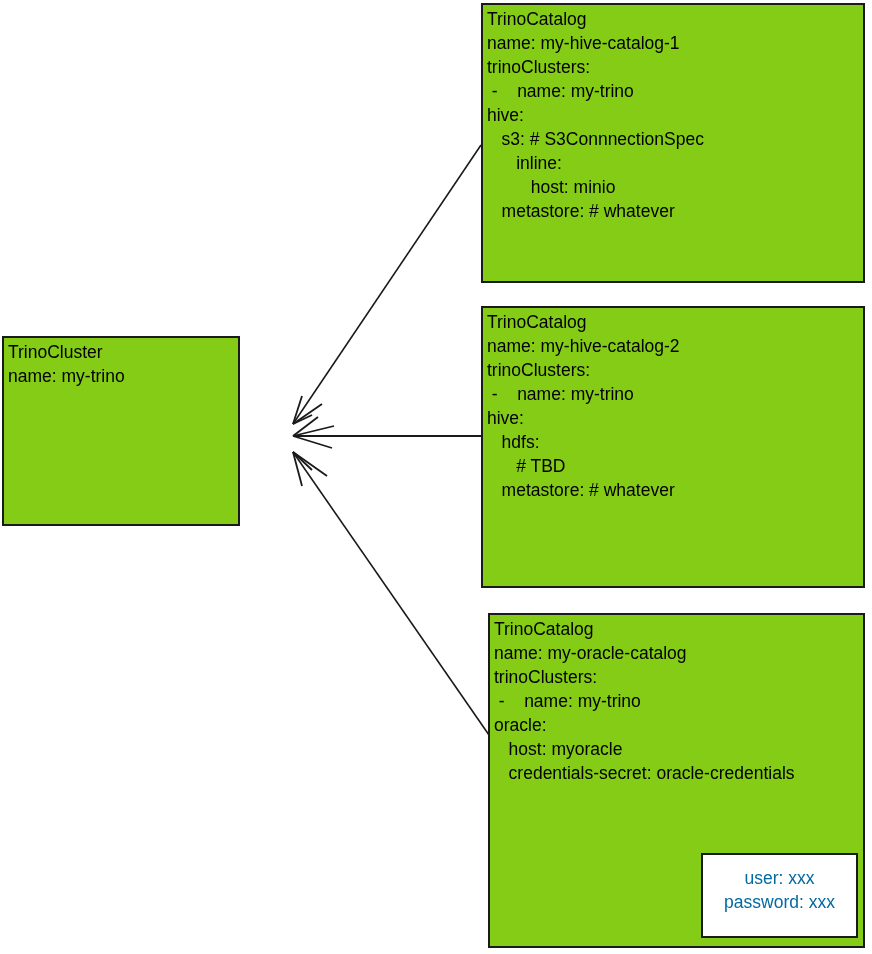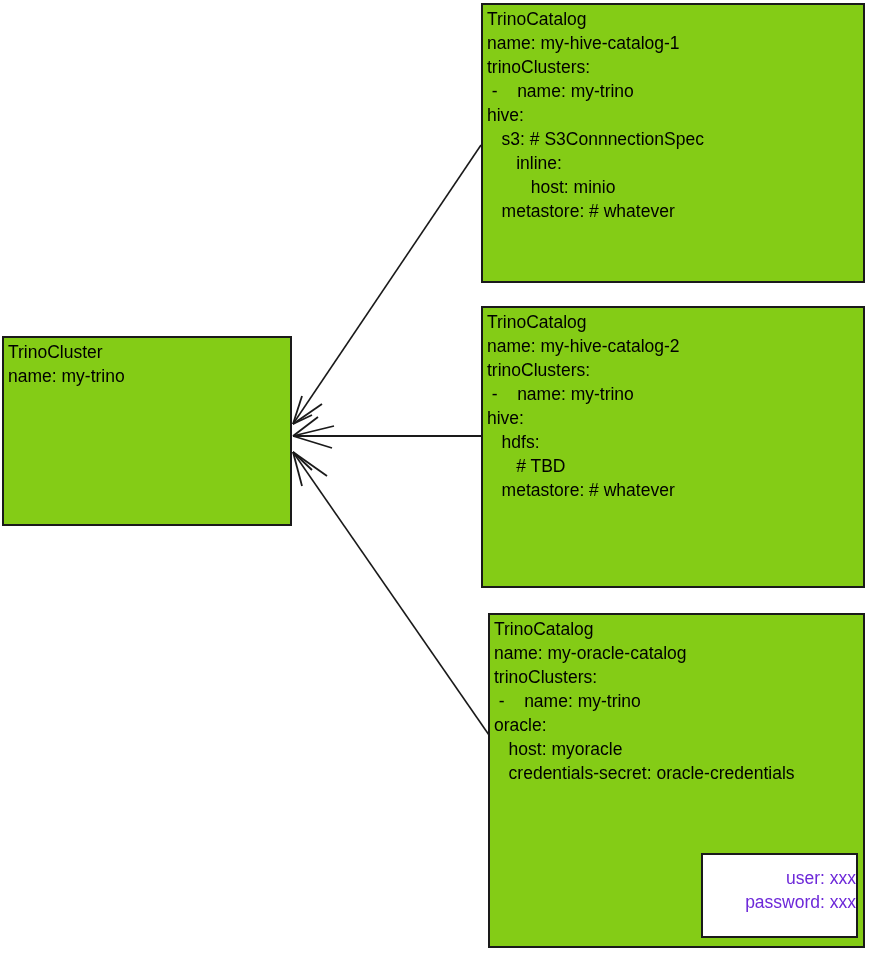--- a/index.html
+++ b/index.html
@@ -31,21 +31,21 @@
     right: 2px;
     font-size: 17.5px;
     line-height: 24px;
     color: #000000;
     white-space: pre;
     font-family: "Liberation Sans", sans-serif;
   }
   #trino-cluster {
     left: 2px;
     top: 336px;
-    width: 290px;
+    width: 238px;
     height: 190px;
   }
   #catalog-hive-1 {
     left: 481px;
     top: 3px;
     width: 384px;
     height: 280px;
   }
   #catalog-hive-2 {
     left: 481px;
@@ -67,24 +67,24 @@
     height: 85px;
     box-sizing: border-box;
     background: #ffffff;
     border: 2px solid #1a1a1a;
   }
   .secret-text {
     position: absolute;
     left: 0;
     right: 0;
     top: 11px;
-    text-align: right;
+    text-align: center;
     font-size: 17.5px;
     line-height: 24px;
-    color: #6d28d9;
+    color: #0369a1;
     white-space: pre;
     font-family: "Liberation Sans", sans-serif;
   }
   #edges {
     position: absolute;
     left: 0;
     top: 0;
     width: 872px;
     height: 954px;
     pointer-events: none;

